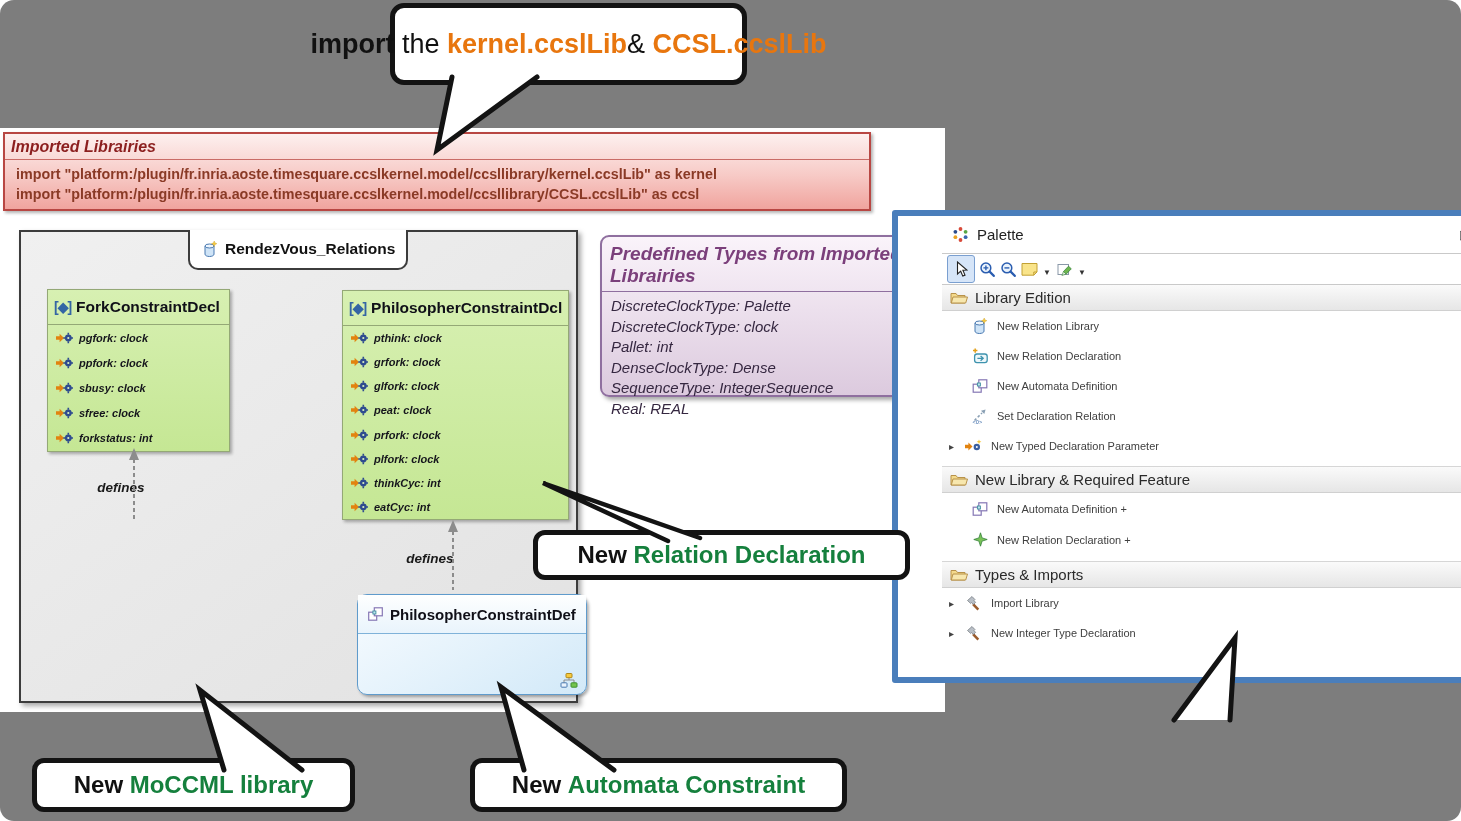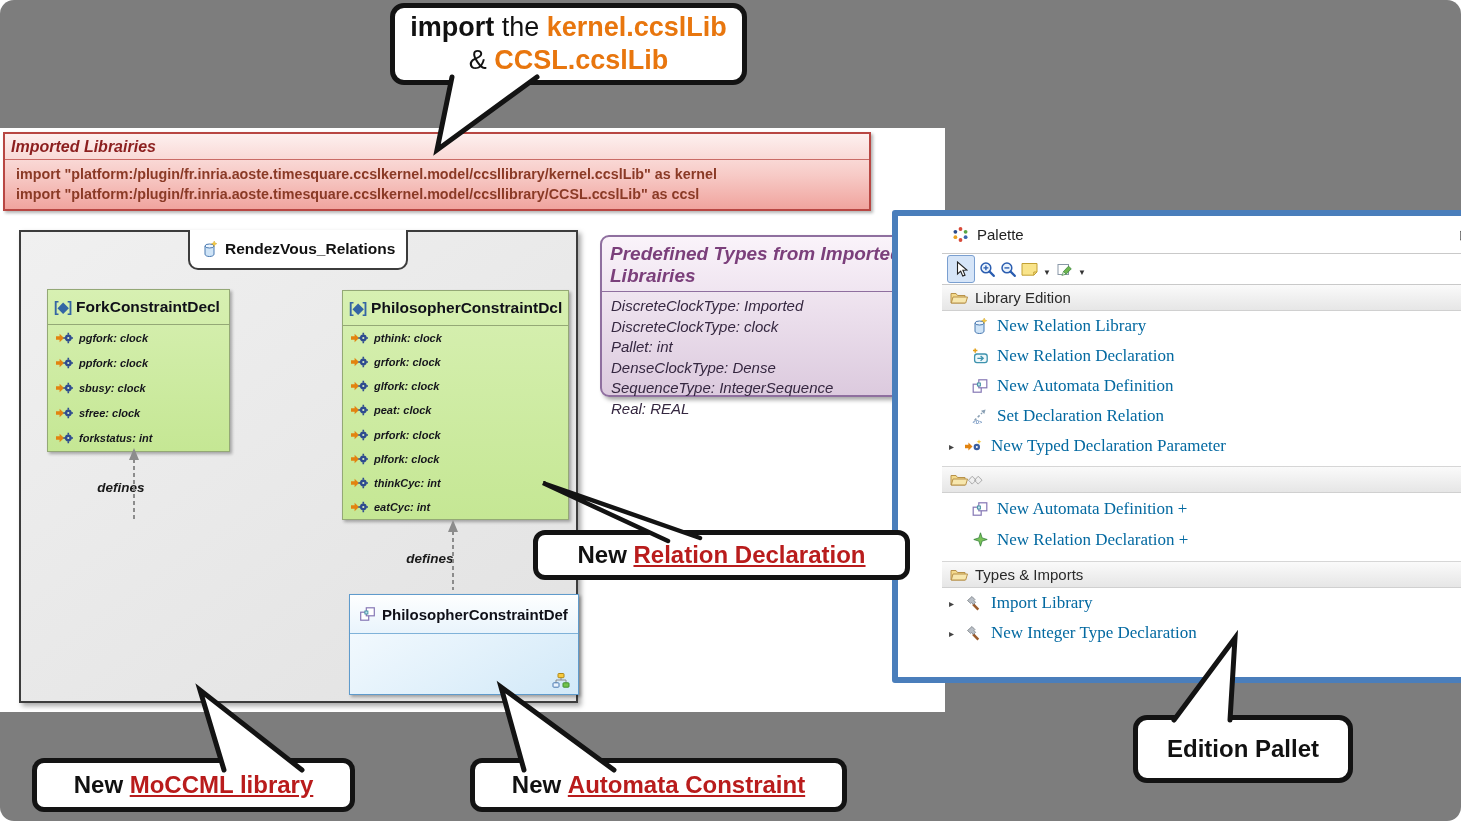--- a/index.html
+++ b/index.html
@@ -56,28 +56,28 @@
   .sec-head{height:25px;display:flex;align-items:center;padding:0 8px;background:linear-gradient(#fafafa,#e6e6e6);
             border-bottom:1px solid #d0d0d0;border-top:1px solid #d6d6d6;}
   .sec-lbl{margin-left:7px;font-size:15px;color:#2a2a2a;flex:1;}
   .sec-pin{color:#9a9a9a;font-size:11px;letter-spacing:-2.5px;}
   .pal-items{padding-bottom:5px;}
   .pal-row{height:30px;display:flex;align-items:center;padding-left:27px;}
   .pal-row.tall{height:31px;}
   .pal-row.has-exp{padding-left:7px;}
   .exp{width:14px;font-size:10px;color:#444;flex:0 0 auto;}
   .iw{width:22px;display:flex;justify-content:center;flex:0 0 auto;}
-  .pal-lbl{margin-left:6px;font-size:17px;color:#0369a1;white-space:nowrap;font-family:Liberation Serif, serif;}
+  .pal-lbl{margin-left:6px;font-size:11px;color:#404040;white-space:nowrap;}
 
   
   .callout{position:absolute;background:#ffffff;border:5px solid #131313;border-radius:12px;display:flex;align-items:center;
            justify-content:center;font-weight:bold;font-size:24px;color:#111;box-sizing:border-box;white-space:pre;z-index:40;}
-  .callout .hl{color:#b91c1c;text-decoration:underline;}
+  .callout .hl{color:#15803d;}
   .bubble{position:absolute;left:390px;top:3px;width:357px;height:82px;background:#fff;border:5px solid #131313;border-radius:14px;
-          box-sizing:border-box;display:flex;flex-direction:column;align-items:center;justify-content:center;
+          box-sizing:border-box;display:flex;flex-direction:row;align-items:center;justify-content:center;
           font-size:27px;font-weight:bold;color:#111;line-height:33px;white-space:pre;z-index:40;}
   .bubble .orange{color:#e8760e;}
 
   .overlay{position:absolute;left:0;top:0;width:1461px;height:821px;pointer-events:none;z-index:50;}
 </style>
 </head>
 <body>
 
 <div class="canvas">
 
@@ -248,21 +248,21 @@
                 <path d="M11.5 .8h1.6v2h-1.6zM11.5 9.2h1.6v2h-1.6zM7.3 5.2h2v1.6h-2zM15 5.2h2v1.6h-2z"></path>
               </g>
               <circle cx="12.3" cy="6" r="1.1" fill="#d8efc0"></circle>
             </svg>
             <span>eatCyc: int</span>
           </div>
       </div>
     </div>
 
 
-    <div class="def-box" style="left:328px;top:362px;width:230px;height:101px;">
+    <div class="def-box" style="left:336px;top:362px;width:230px;height:101px;border-radius:10px;">
       <div class="def-head">
         <svg class="ic" width="17" height="16" viewBox="0 0 16 16">
             <rect x="1.2" y="6.2" width="8" height="8" fill="#fff" stroke="#8577b5" stroke-width="1.2"></rect>
             <rect x="6.8" y="1.8" width="8" height="8" fill="#fff" stroke="#8577b5" stroke-width="1.2"></rect>
             <rect x="5.4" y="5" width="3" height="3" fill="#bfe6ef" stroke="#3f8f9f" stroke-width=".9"></rect>
           </svg>
         <span>PhilosopherConstraintDef</span>
       </div>
       <svg class="org-ic" width="18" height="15" viewBox="0 0 18 15">
           <path d="M9 4v3M4 10V7h10v3" fill="none" stroke="#8a8a8a"></path>
@@ -281,21 +281,21 @@
         <path d="M3 5v8.2c0 1.3 2 2.3 4.5 2.3s4.5-1 4.5-2.3V5" fill="#cfe4f7" stroke="#4878b0"></path>
         <ellipse cx="7.5" cy="5" rx="4.5" ry="2" fill="#eef6fd" stroke="#4878b0"></ellipse>
         <path d="M12.2 0l.8 1.9 1.9.8-1.9.8-.8 1.9-.8-1.9-1.9-.8 1.9-.8z" fill="#f7c93d" stroke="#c79a1f" stroke-width=".4"></path>
       </svg>
     <span>RendezVous_Relations</span>
   </div>
 
   <div class="pre-box">
     <div class="pre-head">Predefined Types from Imported Librairies</div>
     <div class="pre-items">
-      <div class="pre-item">DiscreteClockType: Imported</div>
+      <div class="pre-item">DiscreteClockType: Palette</div>
       <div class="pre-item">DiscreteClockType: clock</div>
       <div class="pre-item">Pallet: int</div>
       <div class="pre-item">DenseClockType: Dense</div>
       <div class="pre-item">SequenceType: IntegerSequence</div>
       <div class="pre-item">Real: REAL</div>
     </div>
   </div>
 
   <div class="palette">
     <div class="pal-header">
@@ -408,20 +408,21 @@
           </span>
         <span class="pal-lbl">New Typed Declaration Parameter</span>
       </div>
     </div>
 
     <div class="sec-head">
       <svg width="18" height="13" viewBox="0 0 18 13">
           <path d="M1 12V2.5h5l1.5 2H15V12z" fill="#f3d98b" stroke="#b8924a"></path>
           <path d="M3 6h14.5l-1.8 6H1.3z" fill="#f7e7ae" stroke="#b8924a"></path>
         </svg>
+      <span class="sec-lbl">New Library &amp; Required Feature</span>
       <span class="sec-pin">◇◇</span>
     </div>
     <div class="pal-items" style="padding-bottom:6px;">
       <div class="pal-row tall">
         <span class="iw">
             <svg width="16" height="16" viewBox="0 0 16 16">
               <rect x="1.2" y="6.2" width="8" height="8" fill="#fff" stroke="#8577b5" stroke-width="1.2"></rect>
               <rect x="6.8" y="1.8" width="8" height="8" fill="#fff" stroke="#8577b5" stroke-width="1.2"></rect>
               <rect x="5.4" y="5" width="3" height="3" fill="#bfe6ef" stroke="#3f8f9f" stroke-width=".9"></rect>
             </svg>
@@ -480,23 +481,20 @@
   </div>
 
   <div class="callout" style="left:32px;top:758px;width:323px;height:54px;">
     <span>New </span><span class="hl">MoCCML library</span>
   </div>
 
   <div class="callout" style="left:470px;top:758px;width:377px;height:54px;">
     <span>New </span><span class="hl">Automata Constraint</span>
   </div>
 
-  <div class="callout" style="left:1133px;top:715px;width:220px;height:68px;border-radius:14px;">
-    <span>Edition Pallet</span>
-  </div>
 
   <svg class="overlay" viewBox="0 0 1461 821">
 
     <line x1="134" y1="459" x2="134" y2="521" stroke="#8c8c8c" stroke-width="2" stroke-dasharray="4 3"></line>
     <polygon points="134,448 129,460 139,460" fill="#8c8c8c"></polygon>
     <line x1="453" y1="531" x2="453" y2="590" stroke="#8c8c8c" stroke-width="2" stroke-dasharray="4 3"></line>
     <polygon points="453,520 448,532 458,532" fill="#8c8c8c"></polygon>
 
     <path d="M452 77 L437 150 L537 77" fill="#fff" stroke="#131313" stroke-width="5" stroke-linecap="round"></path>
     <path d="M668 541 L543 483 L700 538" fill="#fff" stroke="#131313" stroke-width="4.5" stroke-linecap="round"></path>

